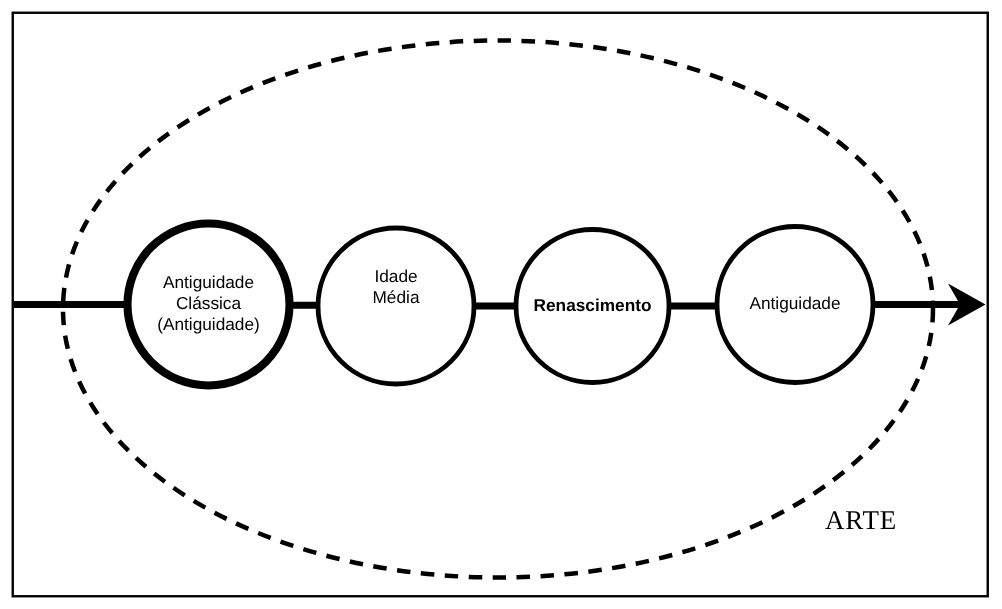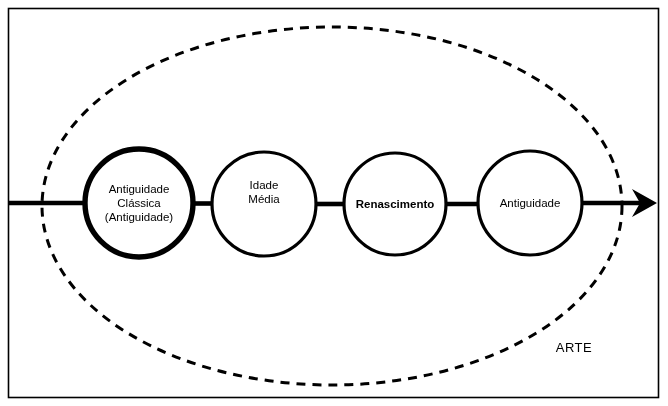--- a/index.html
+++ b/index.html
@@ -36,22 +36,22 @@
     white-space: nowrap;
     transform: translate(-50%, -50%);
     pointer-events: none;
   }
   .node-label.emphasis {
     font-size: 11.5px;
   }
   .region-label {
     position: absolute;
     color: #000000;
-    font-family: Liberation Sans, sans-serif;
-    font-size: 13px;
+    font-family: Liberation Serif, serif;
+    font-size: 18px;
     letter-spacing: 0.5px;
     white-space: nowrap;
     transform: translate(-50%, -50%);
   }
 </style>
 </head>
 <body>
 
 <div id="diagram-root">
 

